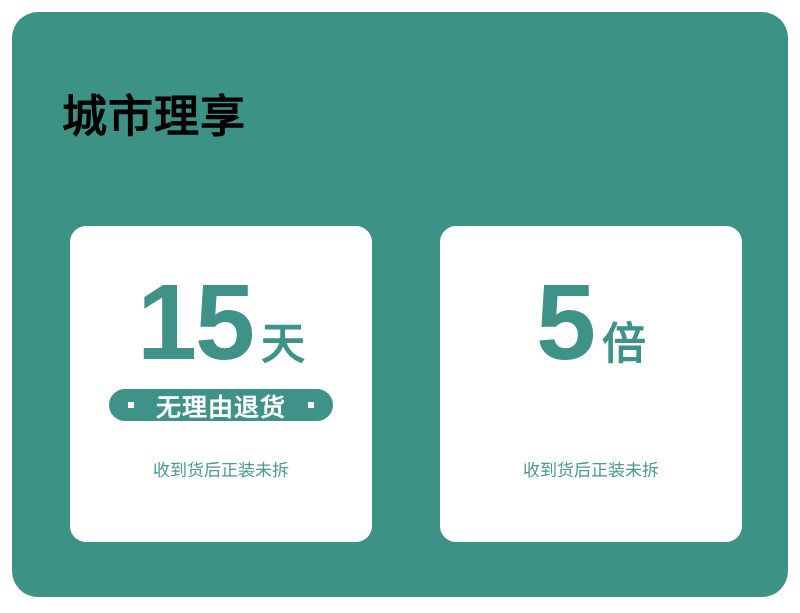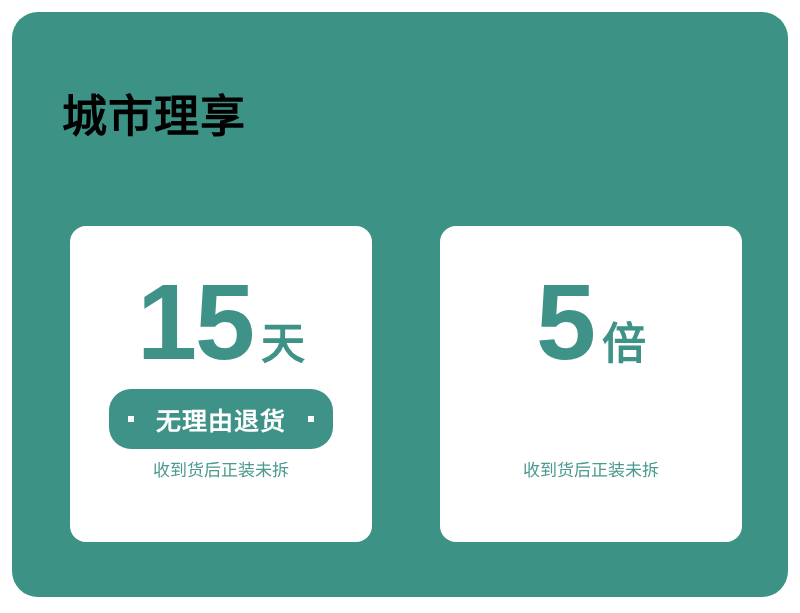--- a/index.html
+++ b/index.html
@@ -85,21 +85,21 @@
     font-weight: bold;
     line-height: 1;
     margin-left: 8px;
   }
 
   .card-pill {
     position: absolute;
     left: 50%;
     transform: translateX(-50%);
     top: 163px;
-    height: 60px;
+    height: 32px;
     border-radius: 22px;
     background: #3f9287;
     color: #ffffff;
     display: flex;
     align-items: center;
     justify-content: center;
     gap: 22px;
     padding: 0 19px;
     box-sizing: border-box;
     white-space: nowrap;

